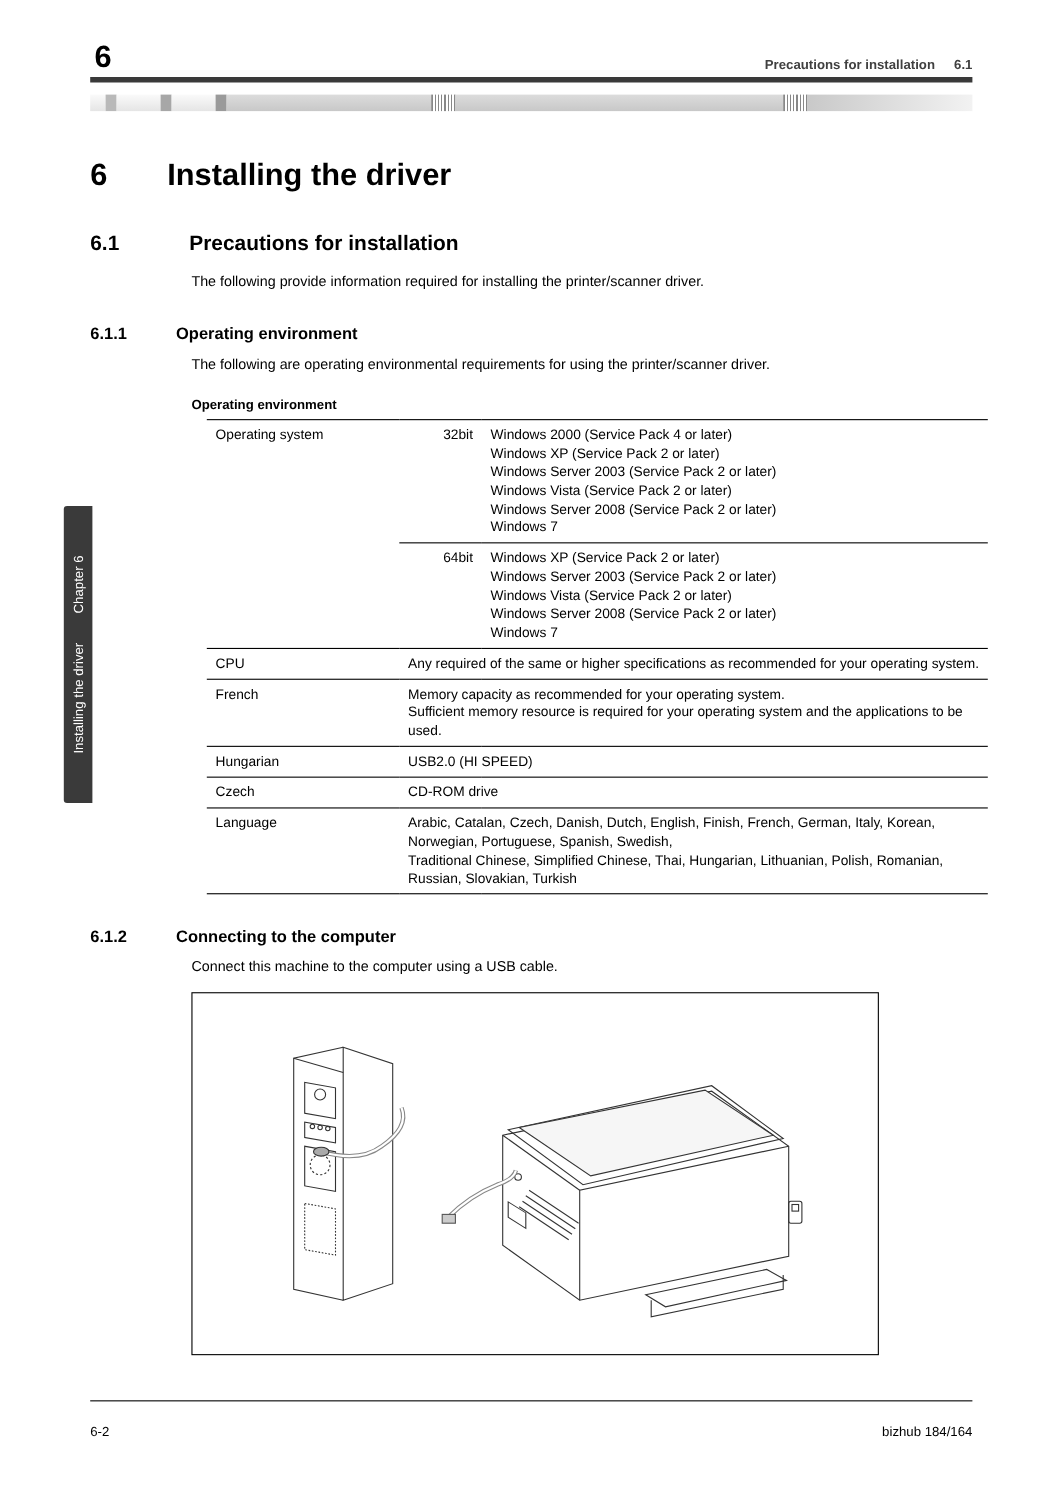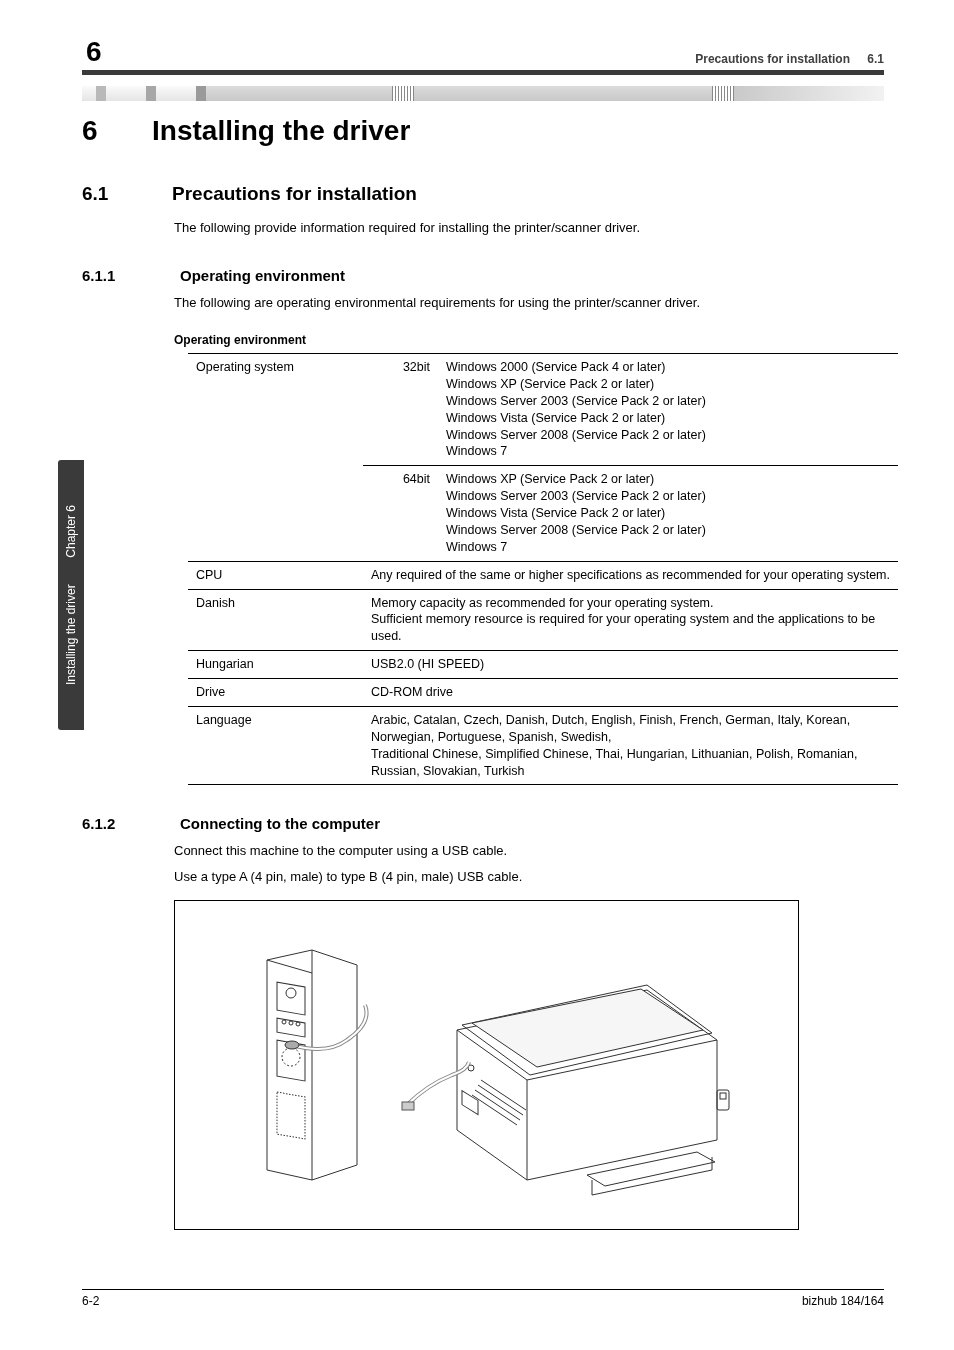--- a/index.html
+++ b/index.html
@@ -13,36 +13,36 @@
   .divider-line { position: absolute; left: 82px; right: 70px; top: 70px; height: 5px; background: #3a3a3a; }
   .topbar .right { font-size: 12px; color: #404040; }
   .topbar .right .bold { font-weight: bold; }
   .section-ref { font-size: 12px; font-weight: bold; margin-left: 14px; }
   .decor-strip { position: absolute; left: 82px; right: 70px; top: 86px; height: 15px; display: flex; }
   .decor-strip .seg { height: 100%; }
   .seg.light { background: linear-gradient(#fafafa,#e5e5e5); }
   .seg.mid { background: linear-gradient(#dcdcdc,#c8c8c8); }
   .seg.bars { background: repeating-linear-gradient(90deg, #888 0 1.2px, transparent 1.2px 3px); }
   .content { position: absolute; left: 82px; right: 70px; top: 115px; }
-  h1.chapter { font-size: 28px; font-weight: bold; margin-top: 0; margin-bottom: 36px; }
+  h1.chapter { font-size: 28px; font-weight: bold; margin-top: 28px; margin-bottom: 36px; }
   .h2row { display: flex; gap: 28px; align-items: baseline; margin-bottom: 14px; margin-top: 20px; }
   .h2num { font-size: 19px; font-weight: bold; width: 62px; }
   .h2txt { font-size: 19px; font-weight: bold; }
   .para { font-size: 13px; margin-left: 92px; line-height: 1.35; }
-  .h3row { display: flex; gap: 36px; align-items: baseline; margin-top: 30px; margin-bottom: 10px; }
+  .h3row { display: flex; gap: 16px; align-items: baseline; margin-top: 30px; margin-bottom: 10px; }
   .h3num { font-size: 15px; font-weight: bold; width: 62px; }
   .h3txt { font-size: 15px; font-weight: bold; }
   .tbl-title { font-size: 12px; font-weight: bold; margin-left: 92px; margin-top: 22px; margin-bottom: 6px; }
   table.env { border-collapse: collapse; width: calc(100% - 92px); margin-left: 106px; font-size: 12.5px; }
   table.env td { border-top: 1px solid #000; padding: 5px 8px; vertical-align: top; line-height: 1.35; }
   table.env tr:last-child td { border-bottom: 1px solid #000; }
   table.env td.c1 { width: 175px; }
   table.env td.c2 { width: 75px; text-align: right; }
   .figure-box { margin-left: 92px; margin-top: 14px; border: 1px solid #000; width: 625px; height: 330px; display:flex; align-items:center; justify-content:center; gap: 30px; padding: 30px 20px; }
-  .footer { position: absolute; left: 82px; right: 70px; bottom: 42px; border-top: 1px solid #000; display: flex; justify-content: space-between; font-size: 12px; padding-top: 4px; }
+  .footer { position: absolute; left: 82px; right: 70px; bottom: 42px; border-top: 1px solid #000; display: flex; justify-content: space-between; font-size: 12px; padding-top: 20px; }
   svg { overflow: visible; }
 </style>
 </head>
 <body>
 <div class="page">
 
 <div class="sidebar-tab">
   <div class="txt">
     <span>Installing the driver</span>
     &nbsp;&nbsp;&nbsp;&nbsp;&nbsp;&nbsp;
@@ -114,46 +114,45 @@
 Windows Server 2003 (Service Pack 2 or later)
 Windows Vista (Service Pack 2 or later)
 Windows Server 2008 (Service Pack 2 or later)
 Windows 7</td>
     </tr>
     <tr>
       <td class="c1">CPU</td>
       <td colspan="2">Any required of the same or higher specifications as recommended for your operating system.</td>
     </tr>
     <tr>
-      <td class="c1">Danish</td>
+      <td class="c1">French</td>
       <td colspan="2" style="white-space:pre-line">Memory capacity as recommended for your operating system.
 Sufficient memory resource is required for your operating system and the applications to be used.</td>
     </tr>
     <tr>
       <td class="c1">Hungarian</td>
       <td colspan="2">USB2.0 (HI SPEED)</td>
     </tr>
     <tr>
-      <td class="c1">Drive</td>
+      <td class="c1">Czech</td>
       <td colspan="2">CD-ROM drive</td>
     </tr>
     <tr>
       <td class="c1">Language</td>
       <td colspan="2" style="white-space:pre-line">Arabic, Catalan, Czech, Danish, Dutch, English, Finish, French, German, Italy, Korean, Norwegian, Portuguese, Spanish, Swedish,
 Traditional Chinese, Simplified Chinese, Thai, Hungarian, Lithuanian, Polish, Romanian, Russian, Slovakian, Turkish</td>
     </tr>
   </tbody>
       </table>
 
   <div class="h3row">
     <div class="h3num">6.1.2</div>
     <div class="h3txt">Connecting to the computer</div>
   </div>
   <p class="para">Connect this machine to the computer using a USB cable.</p>
-  <p class="para" style="margin-top:8px">Use a type A (4 pin, male) to type B (4 pin, male) USB cable.</p>
 
   <div class="figure-box">
 
     <svg width="130" height="240" viewBox="0 0 130 240">
       <g stroke="#333" stroke-width="1" fill="none">
         <path d="M75 5 L120 20 L120 220 L75 235 Z"></path>
         <path d="M75 5 L30 15 L30 225 L75 235"></path>
         <line x1="30" y1="15" x2="75" y2="28"></line>
         <rect x="40" y="30" width="28" height="28" transform="skewY(10)"></rect>
         <circle cx="54" cy="48" r="5"></circle>

